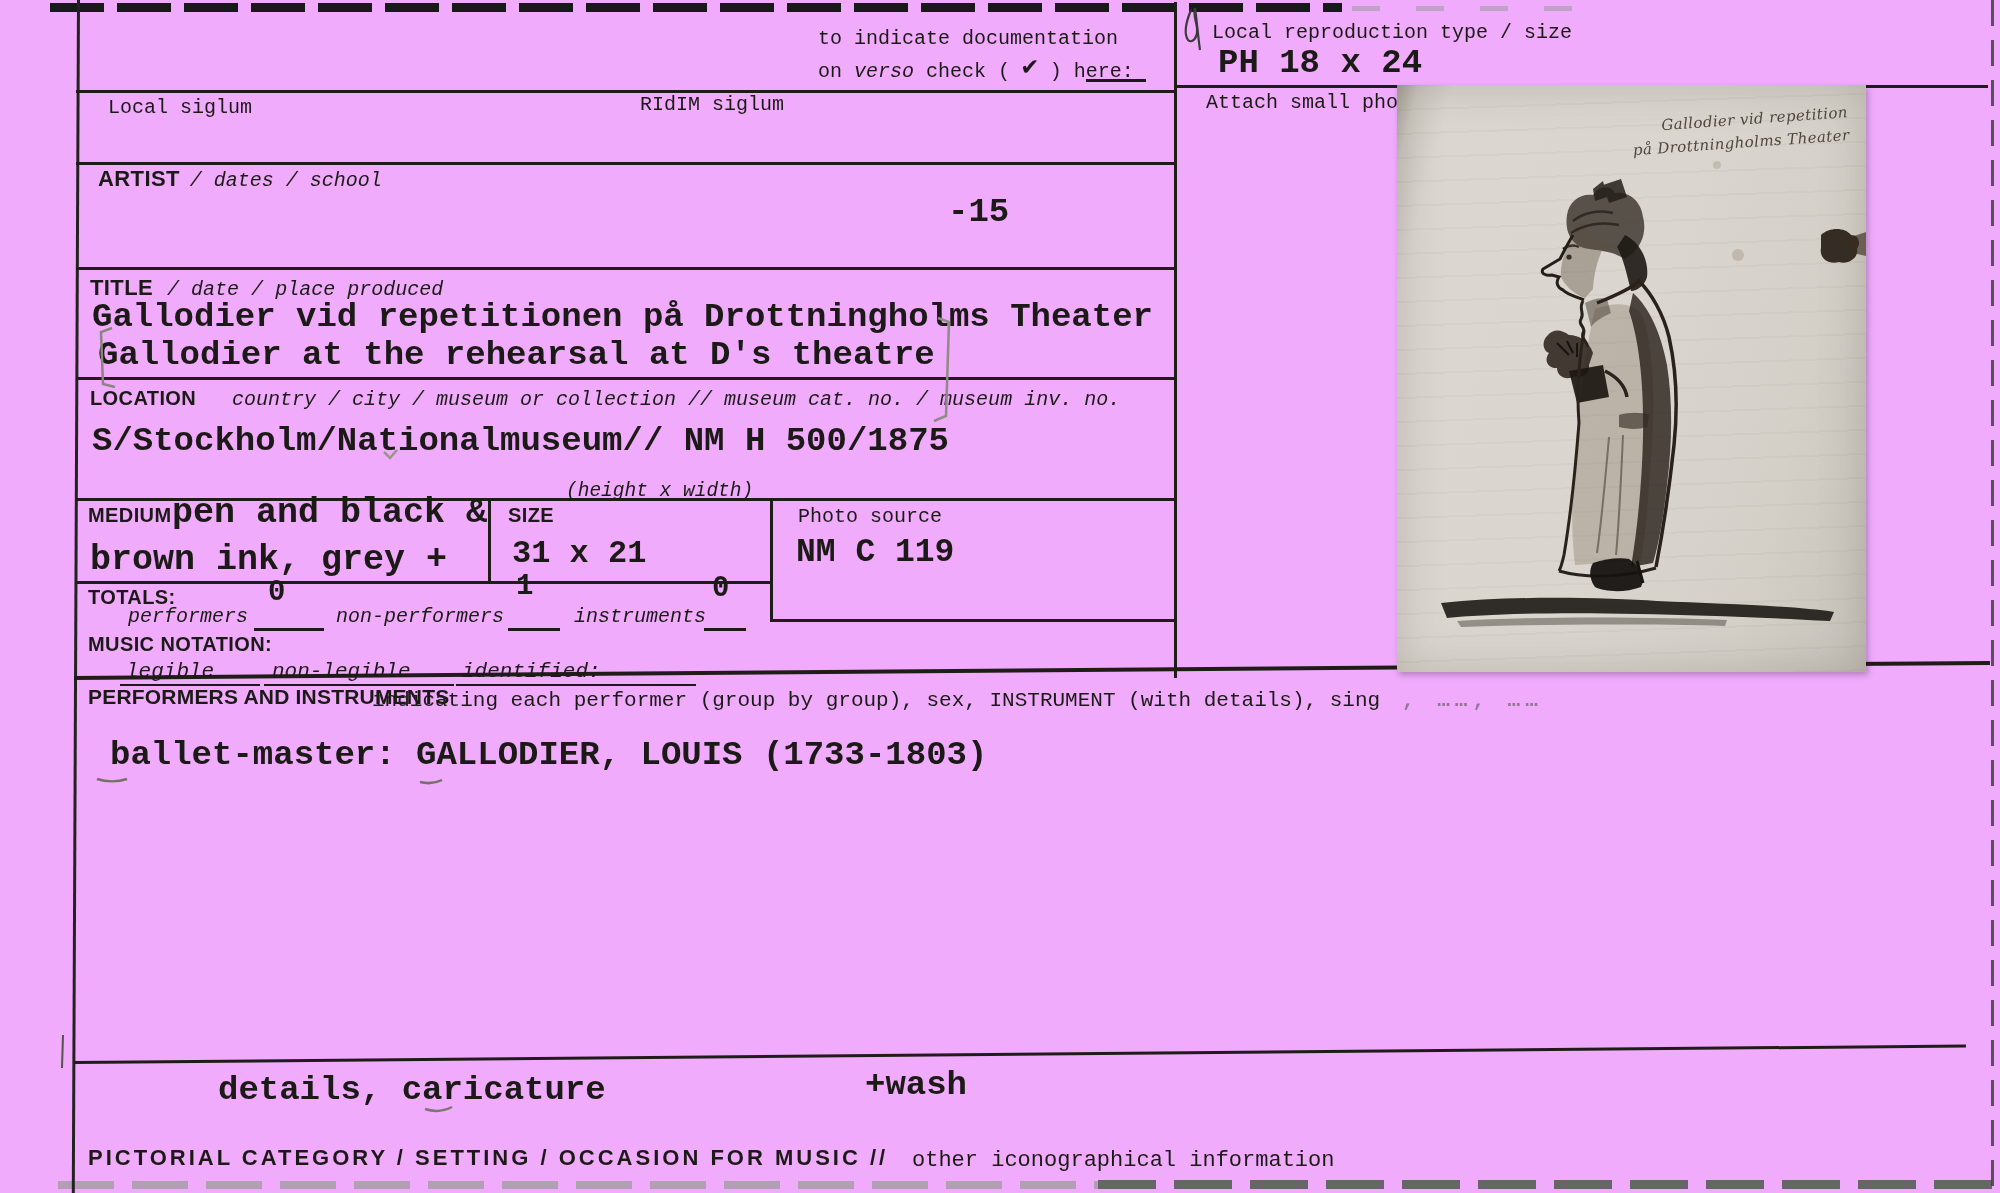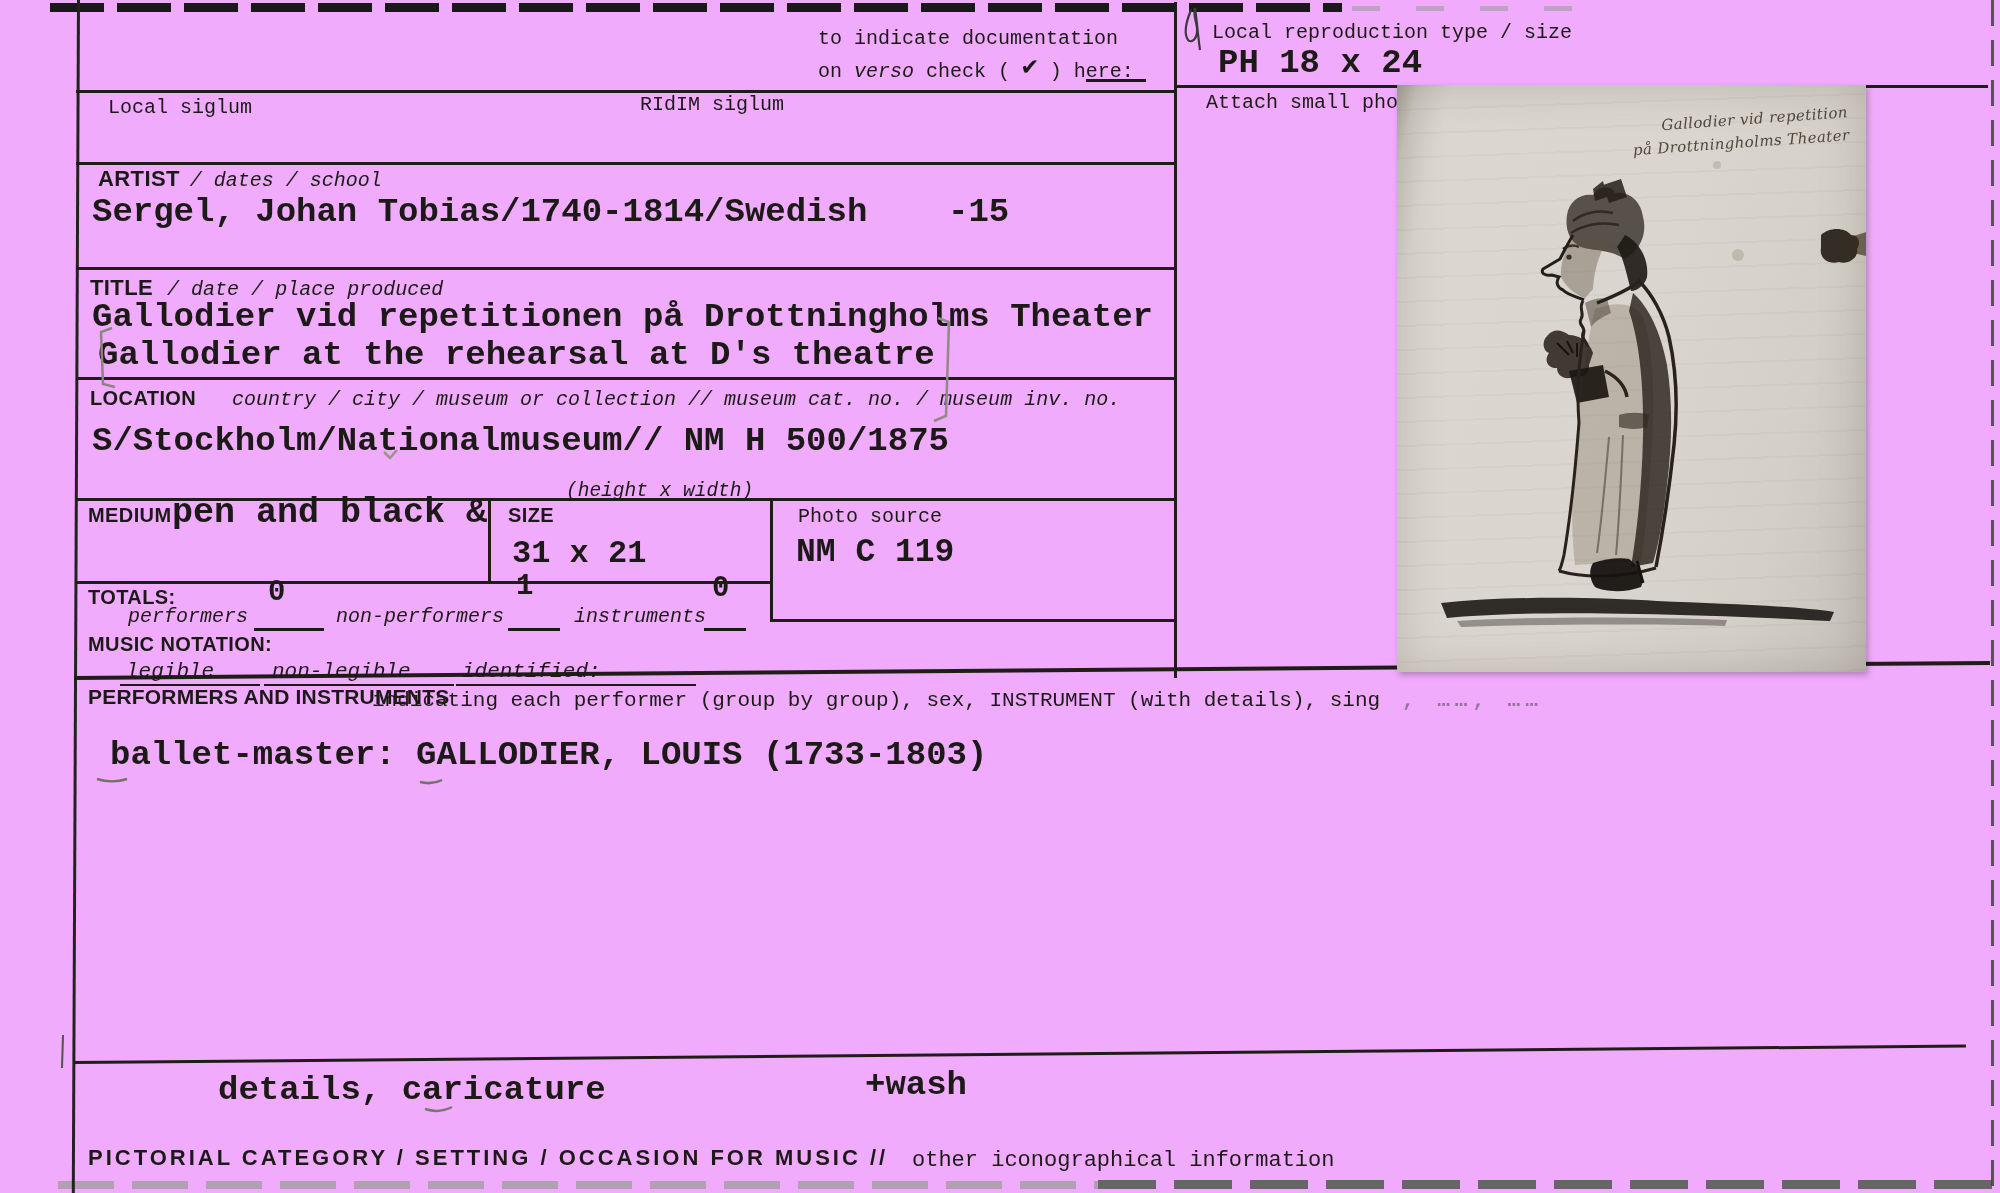--- a/index.html
+++ b/index.html
@@ -73,33 +73,33 @@
   <div class="abs mono20 row" style="left:818px;top:54px;"><span>on </span><span class="im">verso</span><span> check ( </span><span class="check">✔</span><span> ) here:</span></div>
   <div class="blank" style="left:1086px;top:79px;width:60px;"></div>
 
   <div class="abs mono20" style="left:1212px;top:20px;">Local reproduction type / size</div>
   <div class="abs typed" style="left:1218px;top:44px;">PH 18 x 24</div>
   <div class="abs mono20" style="left:1206px;top:90px;">Attach small pho</div>
   <div class="abs mono20" style="left:108px;top:95px;">Local siglum</div>
   <div class="abs mono20" style="left:640px;top:92px;">RIdIM siglum</div>
 
   <div class="abs row" style="left:90px;top:166px;margin-left:8px;"><span class="caps caps22">ARTIST</span><span class="im mono20" style="margin-left:10px;">/ dates / school</span></div>
-  <div class="abs typed" style="left:92px;top:193px;">Sergel, Johan Tobias/1740-1814/Swedish</div>
   <div class="abs typed" style="left:948px;top:193px;">-15</div>
 
   <div class="abs row" style="left:90px;top:275px;"><span class="caps caps22">TITLE</span><span class="im mono20" style="margin-left:14px;">/ date / place produced</span></div>
   <div class="abs typed" style="left:92px;top:298px;">Gallodier vid repetitionen på Drottningholms Theater</div>
   <div class="abs typed" style="left:98px;top:336px;">Gallodier at the rehearsal at D's theatre</div>
 
   <div class="abs caps caps20" style="left:90px;top:387px;">LOCATION</div>
   <div class="abs im mono20" style="left:232px;top:387px;">country / city / museum or collection // museum cat. no. / museum inv. no.</div>
   <div class="abs typed" style="left:92px;top:410px;margin-top:12px;">S/Stockholm/Nationalmuseum// NM H 500/1875</div>
 
   <div class="abs caps caps20" style="left:88px;top:504px;">MEDIUM</div>
   <div class="abs typed35" style="left:172px;top:494px;z-index:2;">pen and black &amp;</div>
+  <div class="abs typed35" style="left:90px;top:541px;">brown ink, grey +</div>
   <div class="abs caps caps20" style="left:508px;top:504px;">SIZE</div>
   <div class="abs im" style="left:566px;top:480px;font-size:19.5px;">(height x width)</div>
   <div class="abs typed" style="left:512px;top:536px;font-size:32px;">31 x 21</div>
   <div class="abs mono20" style="left:798px;top:504px;">Photo source</div>
   <div class="abs typed" style="left:796px;top:534px;font-size:33px;">NM C 119</div>
 
   <div class="abs caps caps20" style="left:88px;top:586px;">TOTALS:</div>
   <div class="abs im mono20" style="left:128px;top:604px;">performers</div>
   <div class="blank" style="left:254px;top:628px;width:70px;"></div>
   <div class="abs typed29" style="left:268px;top:578px;">0</div>

